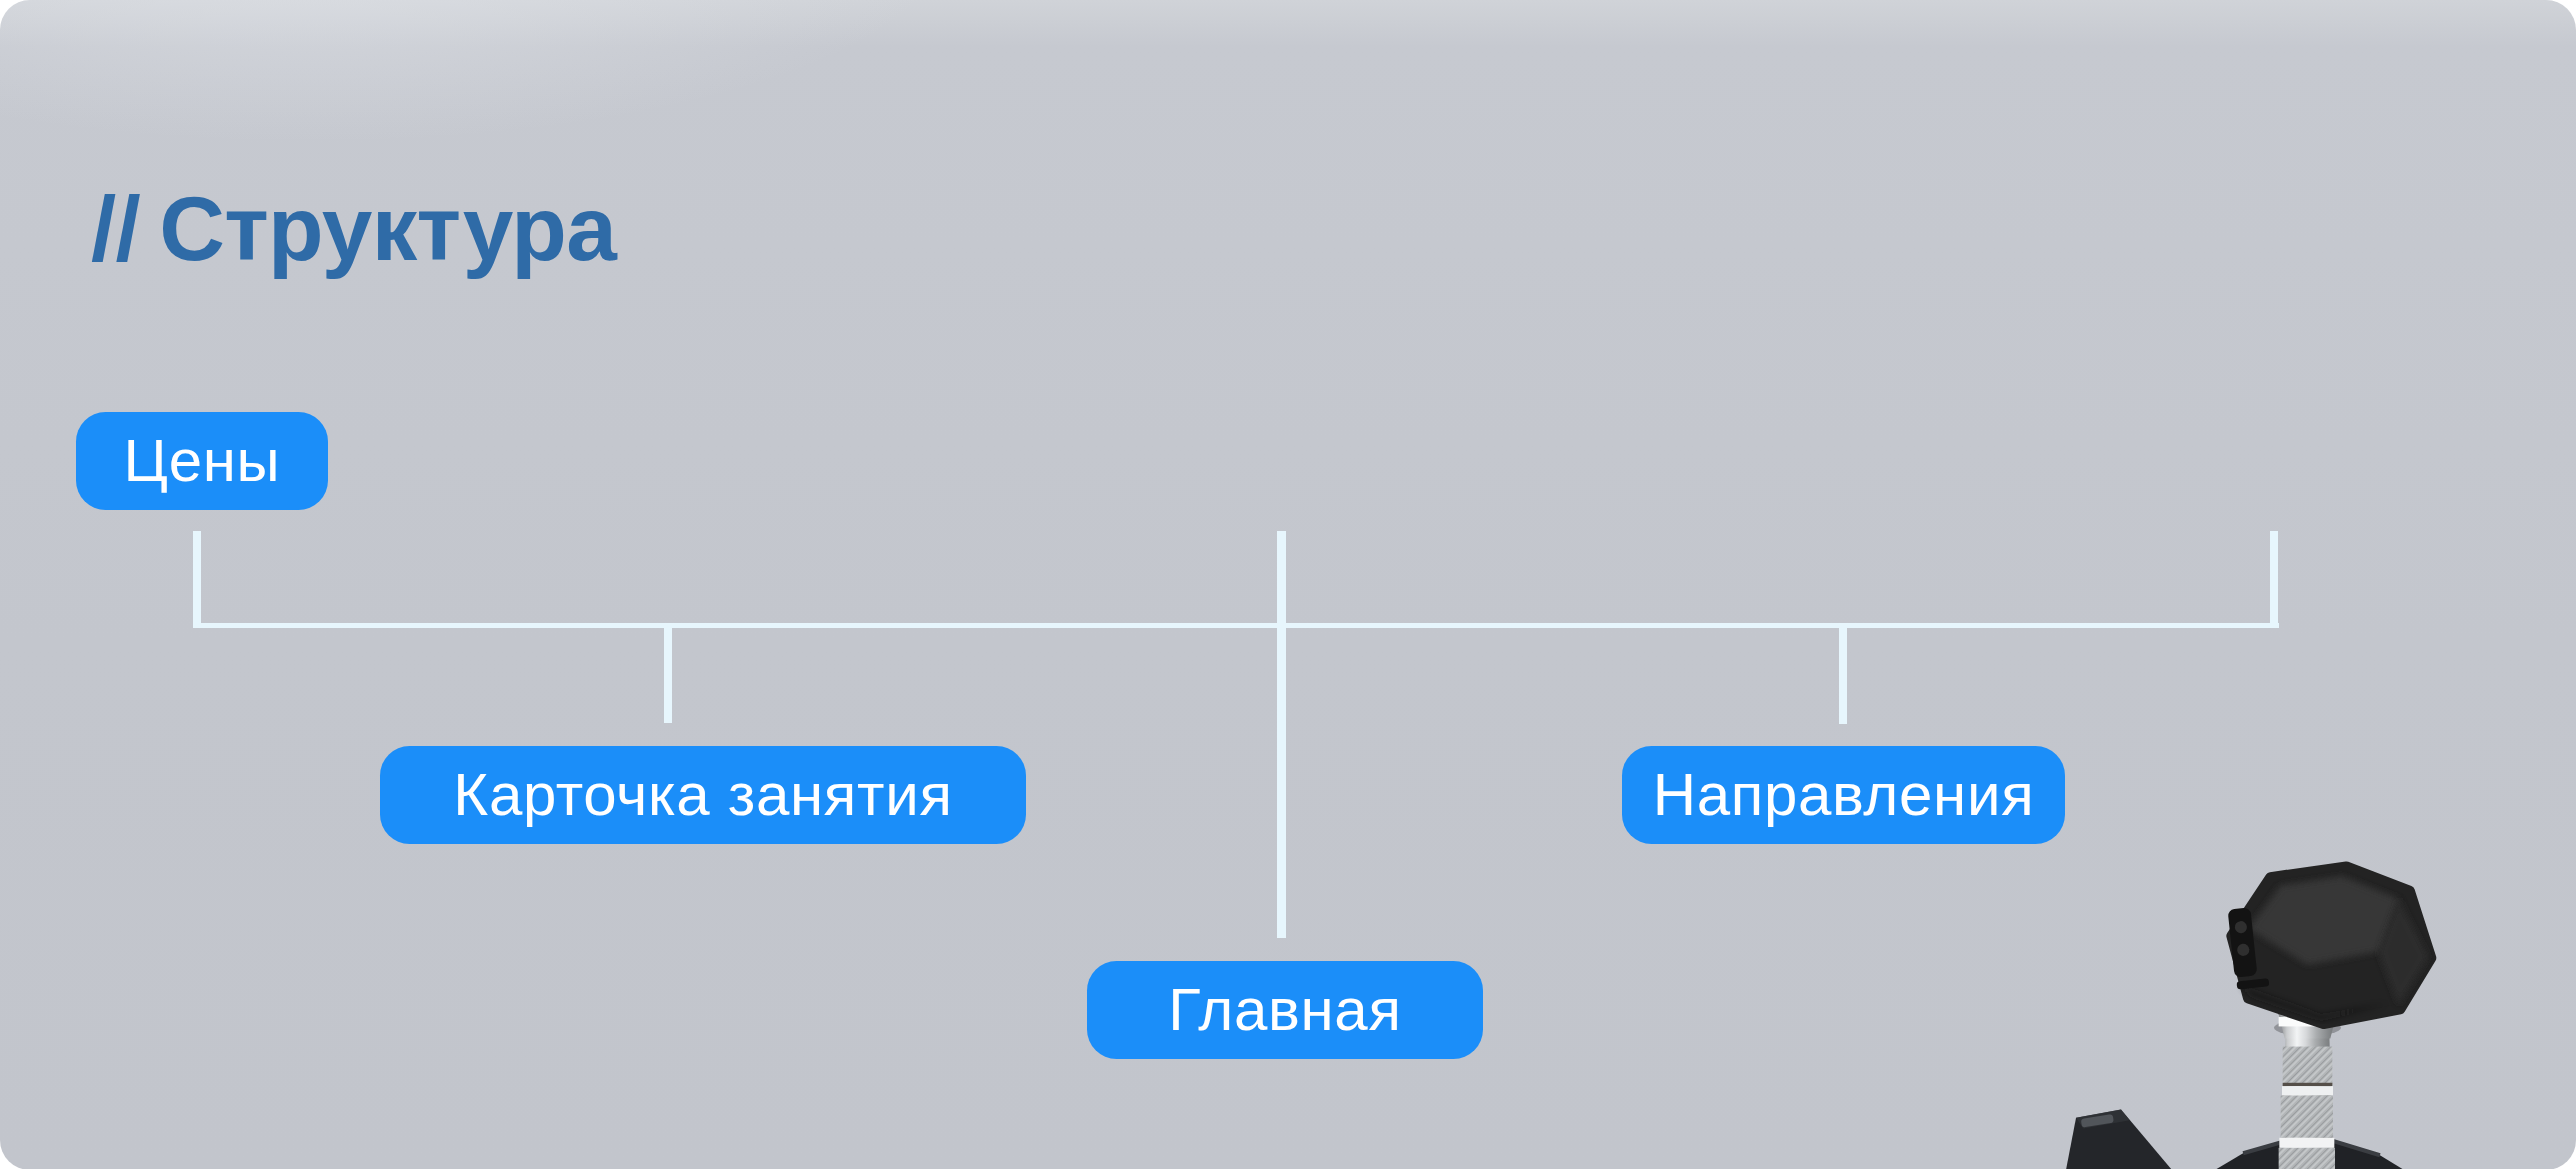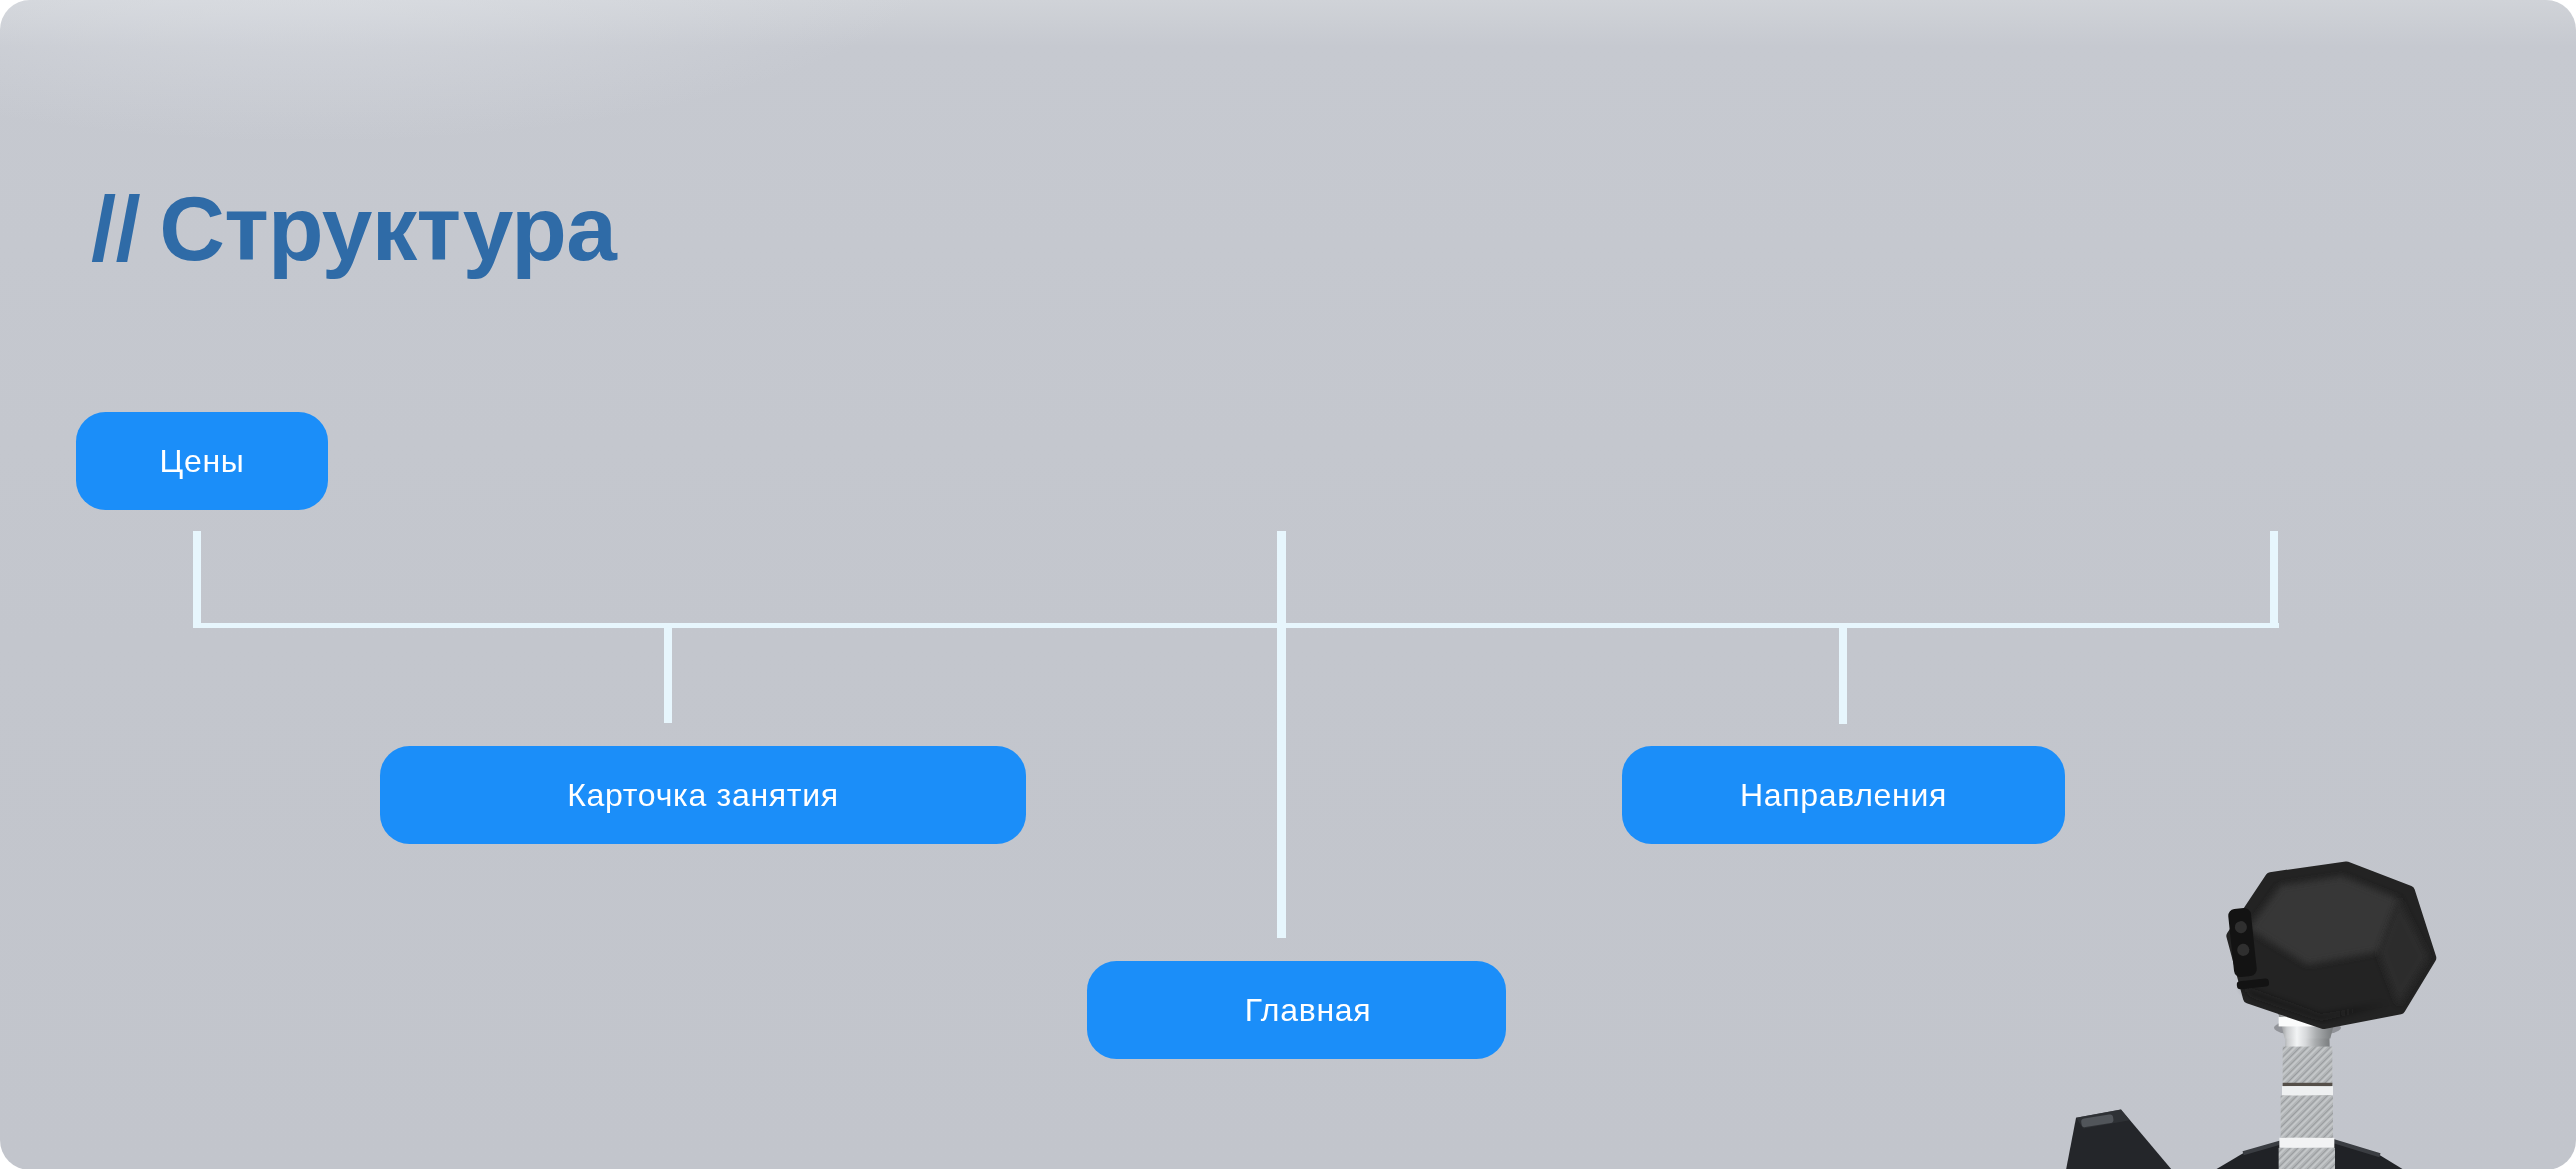--- a/index.html
+++ b/index.html
@@ -17,21 +17,21 @@
   .title{
     position:absolute;left:91px;top:181px;
     font-size:91px;font-weight:bold;line-height:1.05;
     color:#2f6ba7;letter-spacing:-0.7px;white-space:nowrap;
   }
   .title .slashes{margin-right:19px;}
   .node{
     position:absolute;height:98px;border-radius:29.5px;
     background:#1b8ef9;color:#ffffff;
     display:flex;align-items:center;justify-content:center;
-    font-size:32px;line-height:1;letter-spacing:0.7px;white-space:nowrap;
+    font-size:60px;line-height:1;letter-spacing:0.7px;white-space:nowrap;
   }
   .connector{position:absolute;background:#e7f6fd;}
   .dumbbell{position:absolute;left:2039px;top:852px;}
 </style>
 </head>
 <body>
 
 <div class="stage">
 
   <div class="title">
@@ -43,21 +43,21 @@
   <div class="connector" style="left:1277px;top:531px;width:9.4px;height:407px;"></div>
   <div class="connector" style="left:2270px;top:531px;width:8px;height:97px;"></div>
   <div class="connector" style="left:664px;top:624px;width:8px;height:99px;"></div>
   <div class="connector" style="left:1839px;top:624px;width:8px;height:100px;"></div>
 
   <div class="node" style="left:76px;top:412px;width:252px;">Цены</div>
 
   <div class="node" style="left:380px;top:746px;width:646px;">Карточка занятия</div>
   <div class="node" style="left:1622px;top:746px;width:443px;">Направления</div>
 
-  <div class="node" style="left:1087px;top:961px;width:396px;padding-left:23px;">Главная</div>
+  <div class="node" style="left:1087px;top:961px;width:396px;">Главная</div>
 
   <svg class="dumbbell" width="537" height="318" viewBox="0 0 800 474">
     <defs>
       <linearGradient id="chromeGrad" x1="0" y1="0" x2="1" y2="0">
         <stop offset="0" stop-color="#7d8082"></stop>
         <stop offset="0.15" stop-color="#caccce"></stop>
         <stop offset="0.32" stop-color="#f2f4f5"></stop>
         <stop offset="0.48" stop-color="#d6d8da"></stop>
         <stop offset="0.65" stop-color="#aaadaf"></stop>
         <stop offset="0.85" stop-color="#85888a"></stop>

